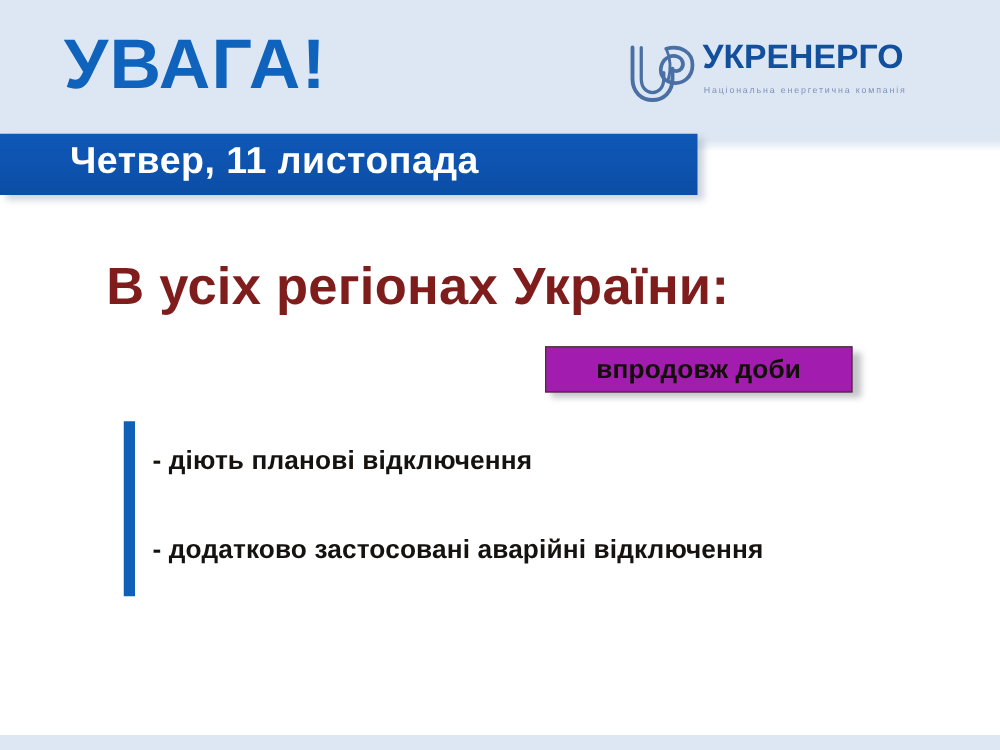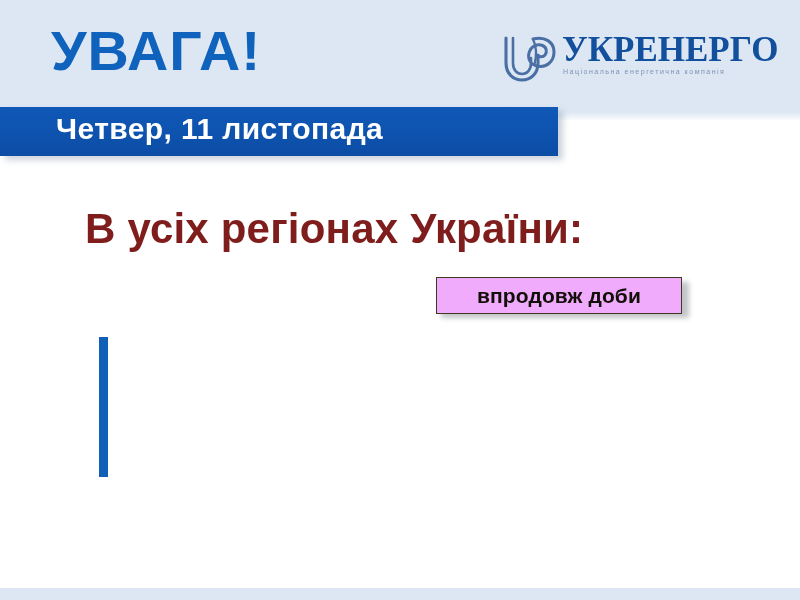--- a/index.html
+++ b/index.html
@@ -69,22 +69,22 @@
     position: absolute;
     left: 0;
     top: 2px;
     width: 58px;
     height: 50px;
   }
   .logo-wordmark {
     position: absolute;
     left: 62px;
     top: 0px;
-    font-family: Liberation Serif, serif;
-    font-size: 35px;
+    font-family: Liberation Sans, sans-serif;
+    font-size: 27px;
     font-weight: bold;
     color: #12509e;
     letter-spacing: 0px;
     line-height: 1.08;
     white-space: nowrap;
   }
   .logo-tagline {
     position: absolute;
     left: 63px;
     top: 37px;
@@ -151,21 +151,21 @@
     height: 36px;
     background: rgba(80, 85, 95, 0.35);
     filter: blur(2.5px);
   }
   .badge {
     position: absolute;
     left: 436px;
     top: 277px;
     width: 246px;
     height: 37px;
-    background: #f0abfc;
+    background: #a21caf;
     border: 1px solid #3e3a22;
     box-sizing: border-box;
     display: flex;
     align-items: center;
     justify-content: center;
   }
   .badge-text {
     font-family: "Liberation Sans", sans-serif;
     font-size: 21px;
     font-weight: bold;
@@ -242,16 +242,20 @@
   <div class="date-banner-text">Четвер, 11  листопада</div>
 
   <div class="main-heading">В усіх регіонах України:</div>
 
   <div class="badge-shadow"></div>
   <div class="badge">
     <span class="badge-text">впродовж доби</span>
   </div>
 
   <div class="list-rule"></div>
+  <div class="bullet-list">
+    <div class="bullet-item first">- діють планові відключення</div>
+    <div class="bullet-item second">- додатково застосовані аварійні відключення</div>
+  </div>
 
   <div class="bottom-strip"></div>
 
 </div>
 
 </body></html>

